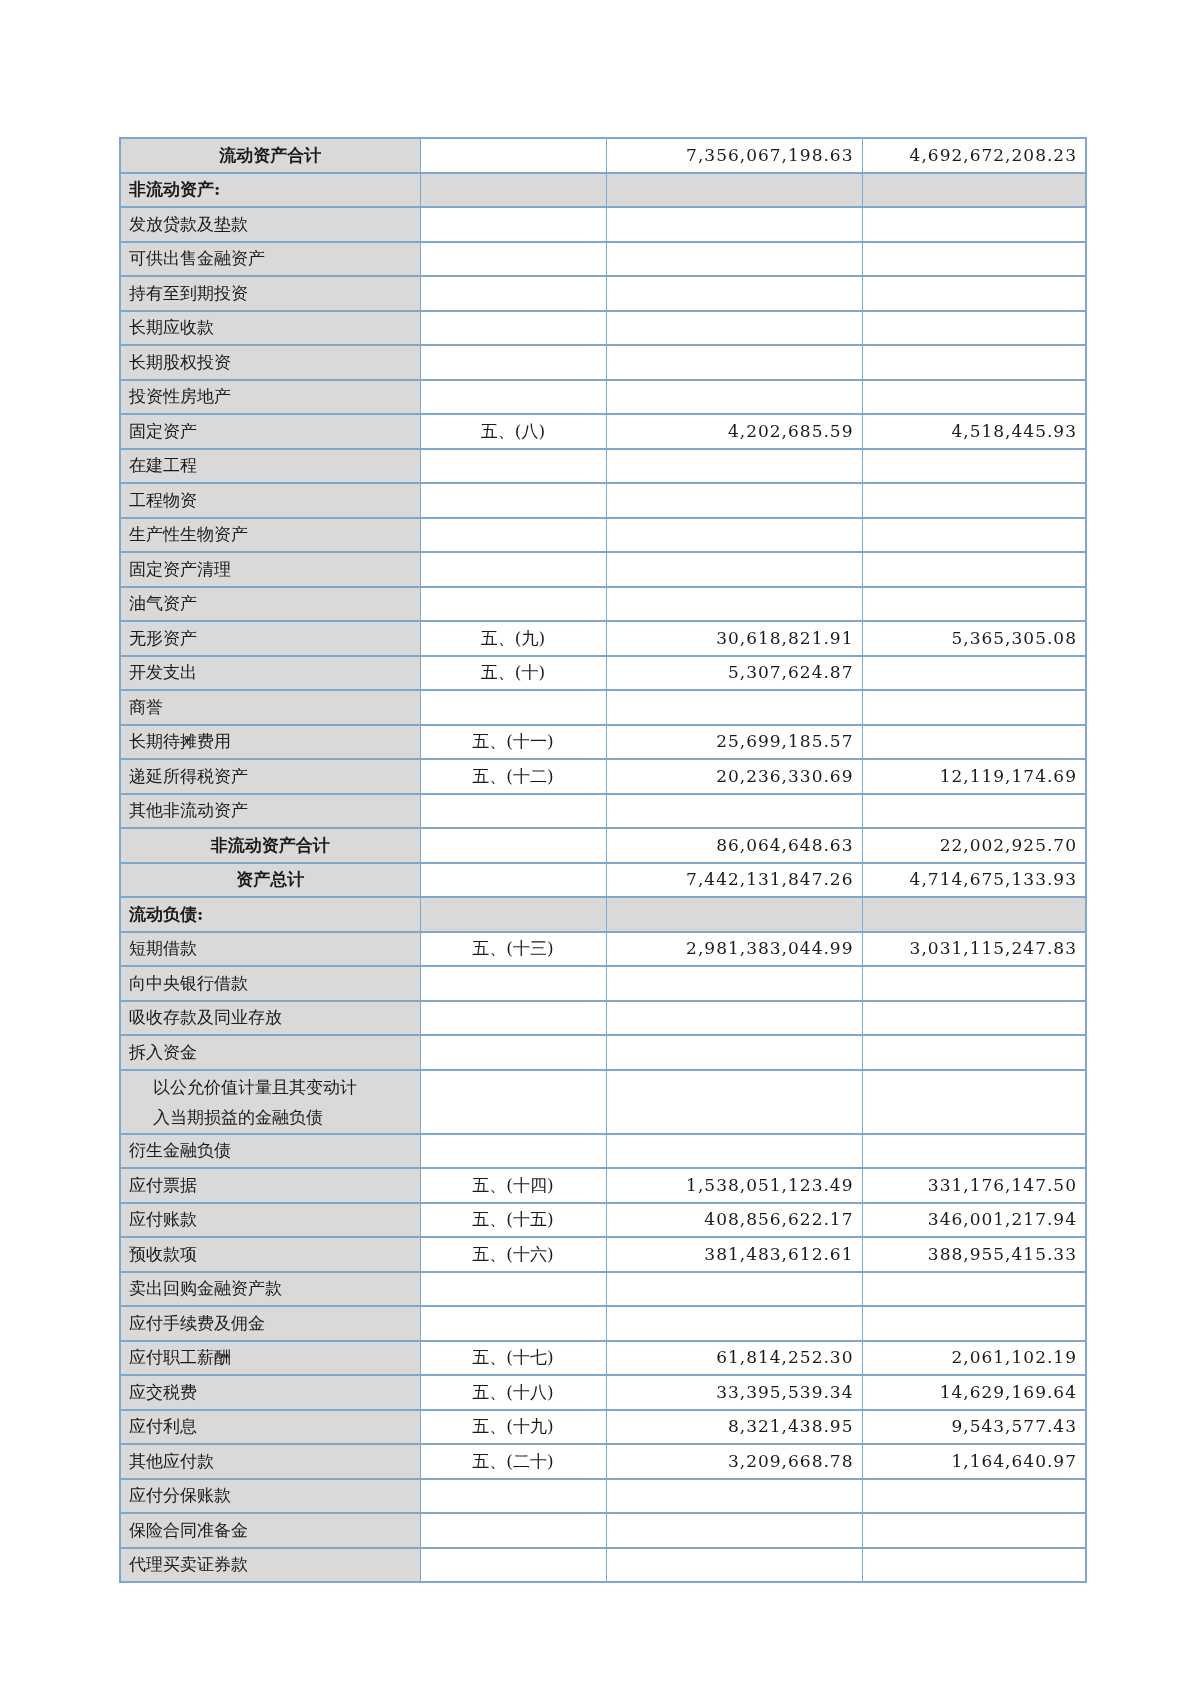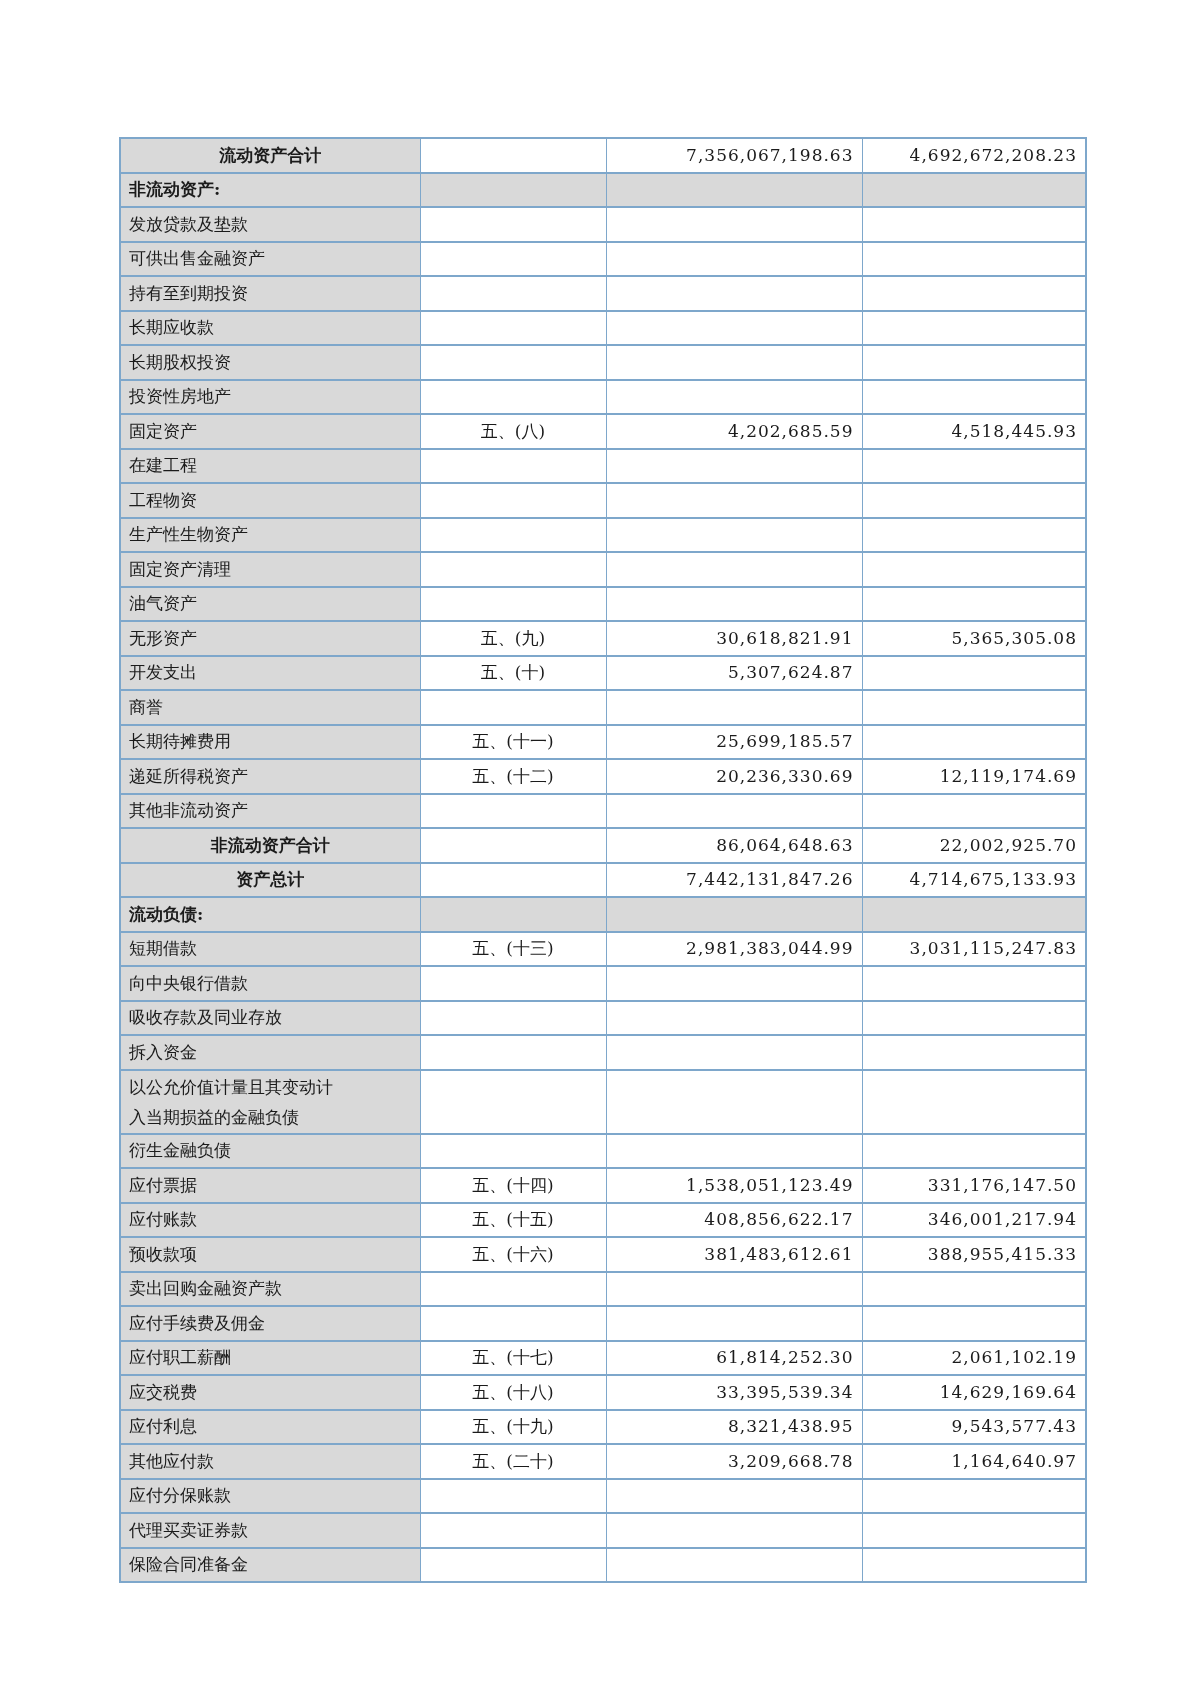--- a/index.html
+++ b/index.html
@@ -46,21 +46,21 @@
   td.c-num {
     text-align: right;
     background: #ffffff;
     font-size: 16.5px;
     letter-spacing: 1px;
     padding-right: 10px;
   }
   tr.section-row td { background: #d9d9d9; }
   tr.section-row td.c-label { font-weight: bold; }
   tr.total-row td.c-label { font-weight: bold; text-align: center; }
-  td.c-label div { line-height: 30px; }
+  td.c-label div { line-height: 30px; margin-left: 24px; }
 </style>
 </head>
 <body>
 
 <div class="sheet">
   <table class="bs">
     <colgroup>
       <col style="width:300px">
       <col style="width:186px">
       <col style="width:256px">
@@ -298,26 +298,26 @@
           <td class="c-num">3,209,668.78</td>
           <td class="c-num">1,164,640.97</td>
         </tr>
         <tr>
           <td class="c-label">应付分保账款</td>
           <td class="c-note"></td>
           <td class="c-num"></td>
           <td class="c-num"></td>
         </tr>
         <tr>
+          <td class="c-label">保险合同准备金</td>
+          <td class="c-note"></td>
+          <td class="c-num"></td>
+          <td class="c-num"></td>
+        </tr>
+        <tr>
           <td class="c-label">代理买卖证券款</td>
-          <td class="c-note"></td>
-          <td class="c-num"></td>
-          <td class="c-num"></td>
-        </tr>
-        <tr>
-          <td class="c-label">保险合同准备金</td>
           <td class="c-note"></td>
           <td class="c-num"></td>
           <td class="c-num"></td>
         </tr>
       </tbody>
   </table>
 </div>
 
 </body></html>

